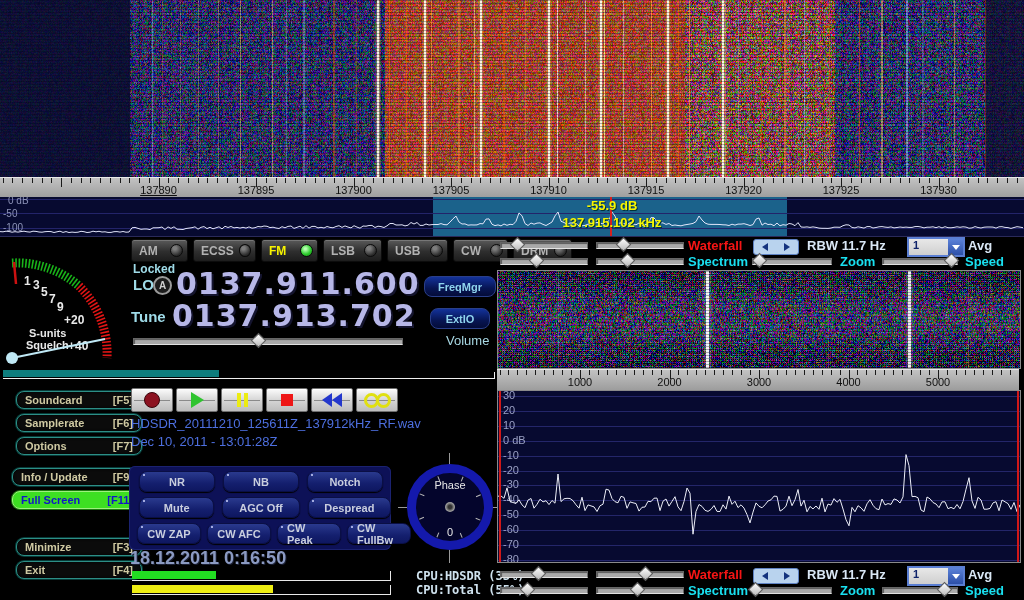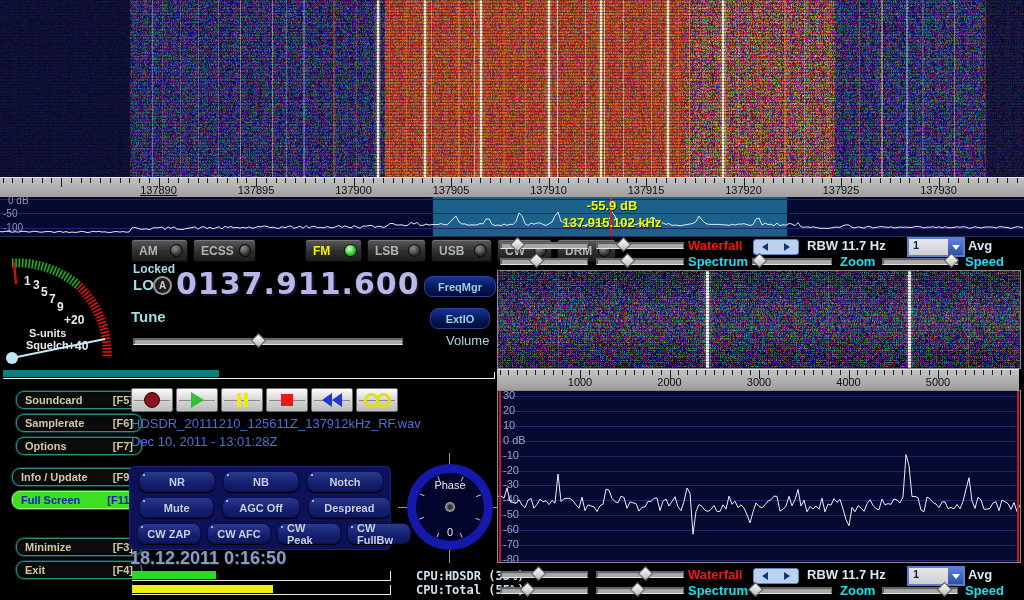--- a/index.html
+++ b/index.html
@@ -39,21 +39,21 @@
             box-shadow:0 0 0 1px #063b38, inset 0 0 3px #000;
             color:#cfc9a2;font-size:11px;font-weight:bold;cursor:pointer;}
   .menu-btn.active{background:#3ddf22;color:#1016c8;border-color:#9ef07e;box-shadow:0 0 0 1px #1d7a10;}
 
   
   .mode-btn{display:flex;align-items:center;justify-content:space-between;height:21px;padding:0 4px 0 7px;
             background:linear-gradient(#5a5a5a,#2e2e2e 55%,#1d1d1d);border:1px solid #0c0c0c;border-radius:3px;
             box-shadow:inset 0 1px 0 #777;color:#b2b2b2;font-weight:bold;font-size:12px;cursor:pointer;}
   .mode-btn .led{width:11px;height:11px;margin-left:5px;border-radius:50%;
             background:radial-gradient(circle at 35% 30%,#7d7d7d 15%,#2a2a2a 70%);border:1px solid #0a0a0a;}
-  .mode-btn.active{color:#f8f400;margin-left:44px;}
+  .mode-btn.active{color:#f8f400;}
   .mode-btn.active .led{background:radial-gradient(circle at 40% 35%,#b6ffb0 10%,#2ecc2e 55%,#0d7a0d);}
 
   
   .cy{color:#9fdbe8;font-weight:bold;text-align:center;}
   .lcd{font-family:"DejaVu Sans",sans-serif;font-weight:bold;font-size:30px;letter-spacing:1px;
        color:#b7b7e8;text-shadow:2px 2px 0 #14142e;}
   .badge-a{display:inline-block;width:15px;height:15px;border:2px solid #9a9a9a;border-radius:50%;
        color:#cfcfcf;background:#1c1c1c;font-size:10px;font-weight:bold;text-align:center;line-height:15px;}
 
   
@@ -425,20 +425,21 @@
         <span>DRM</span>
         <span class="led"></span>
       </div>
   </div>
 
   <span class="abs cy" style="left:133px;top:262px;font-size:12px;">Locked</span>
   <span class="abs cy" style="left:133px;top:276px;font-size:15px;">LO</span>
   <span class="abs badge-a" style="left:153px;top:276px;">A</span>
   <span class="abs lcd" style="left:176px;top:266px;">0137.911.600</span>
   <span class="abs cy" style="left:131px;top:308px;font-size:15px;">Tune</span>
+  <span class="abs lcd" style="left:172px;top:298px;">0137.913.702</span>
 
   <div class="abs blue-btn" style="left:424px;top:276px;width:70px;">FreqMgr</div>
   <div class="abs blue-btn" style="left:430px;top:308px;width:58px;">ExtIO</div>
 
   <div class="hslider" id="vol-slider" style="left:133px;top:334px;width:270px;height:11px;">
     <div class="track"></div>
       <div class="thumb" style="left: calc(46% - 4px);"></div>
   </div>
   <span class="abs" style="left:446px;top:333px;font-size:13px;color:#a8d8e4;">Volume</span>
 

